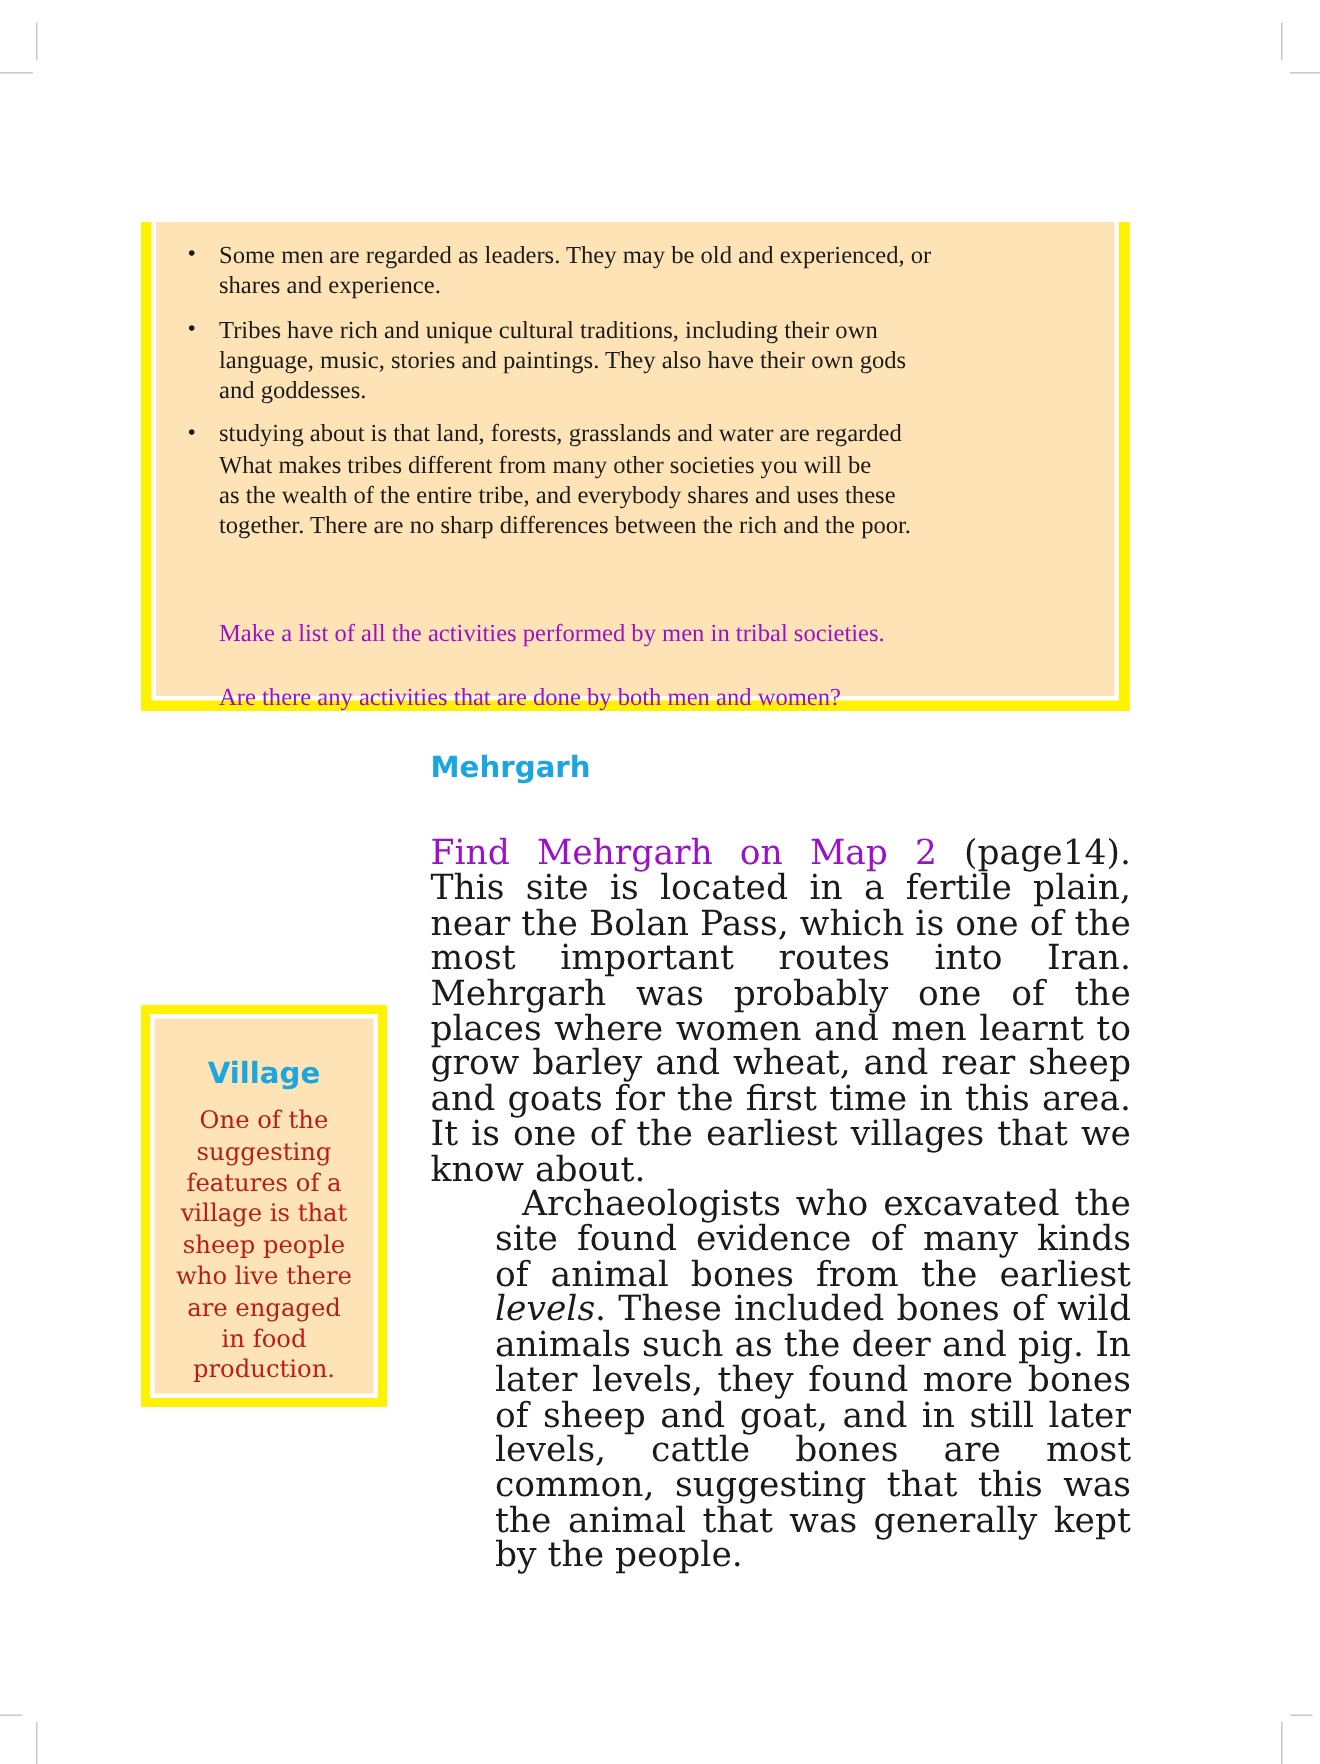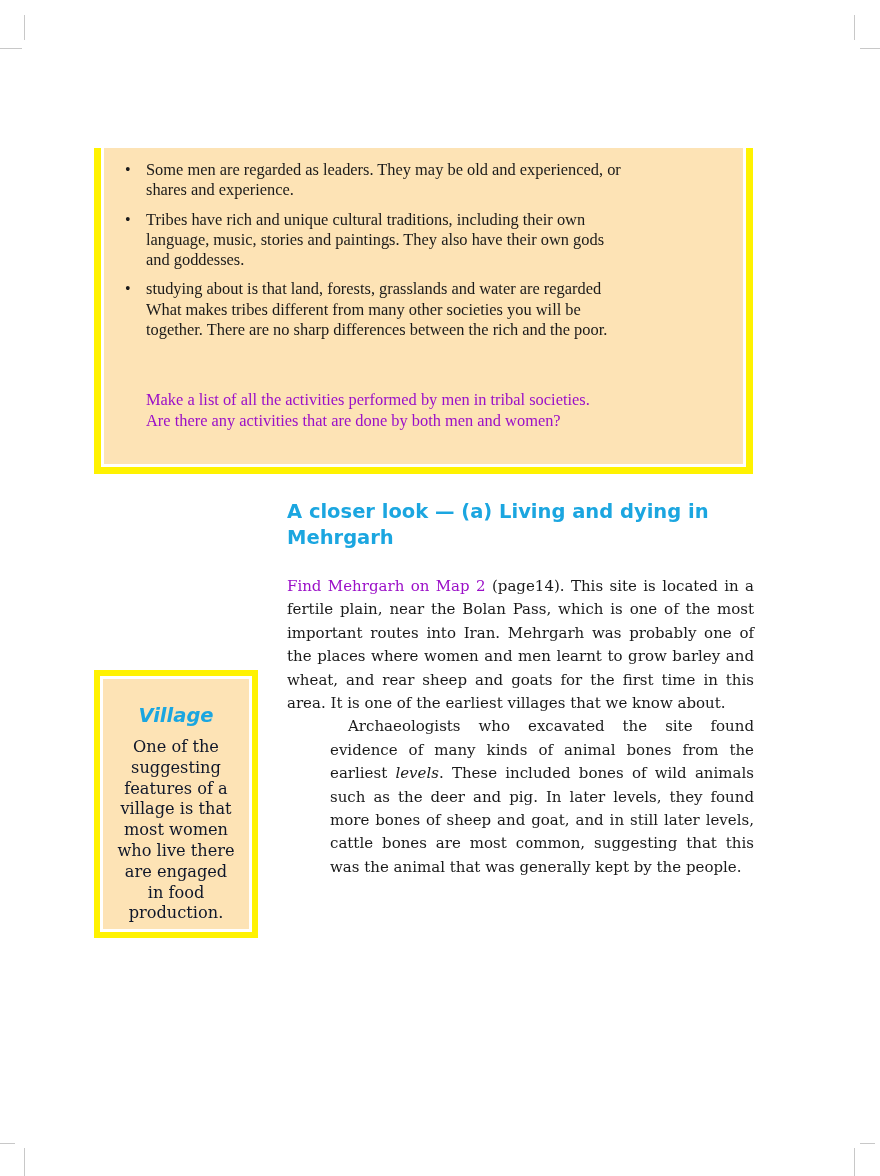--- a/index.html
+++ b/index.html
@@ -11,35 +11,35 @@
 
     
     #box-top { position:absolute; left:94px; top:148px; width:659px; height:326px;
       box-sizing:border-box; border-left:7px solid #fff200; border-right:7px solid #fff200; border-bottom:7px solid #fff200; background:#fff200; }
     #box-top .inner-white { position:absolute; left:0; right:0; top:0; bottom:0; background:#ffffff; }
     #box-top .inner { position:absolute; left:3px; right:3px; top:0; bottom:3px; background:#fde3b5; }
     .bullets { list-style:none; margin:0; padding:0; position:absolute; left:19px; top:12px; width:600px; }
     .bullets li { position:relative; padding-left:23px; font-size:16.4px; line-height:20.3px; color:#1a1a1a; margin-bottom:9px; }
     .bullets li .dot { position:absolute; left:2px; top:0; font-size:16px; }
     .questions { position:absolute; left:42px; top:241px; width:600px; color:#9b10c8; font-size:16.4px; line-height:21px; }
-    .questions div { white-space:nowrap; }
+    .questions div { white-space:nowrap;margin-top:22px; }
 
     
     #section-heading { position:absolute; left:287px; top:499px; width:470px; color:#1ba6e0; font-weight:bold; font-size:19.5px; line-height:26px; }
-    #body-text { position:absolute; left:287px; top:575px; width:467px; font-size:15px; line-height:23.4px; color:#1a1a1a; text-align:justify; }
+    #body-text { position:absolute; left:287px; top:558px; width:467px; font-size:23px; line-height:23.4px; color:#1a1a1a; text-align:justify; }
     #body-text p { margin:0; }
     #body-text p.indent { text-indent:18px;margin-left:43px; }
     .purple { color:#9b10c8; }
 
     
     #box-village { position:absolute; left:94px; top:670px; width:164px; height:268px; box-sizing:border-box; background:#fff200; }
     #box-village .inner-white { position:absolute; left:6px; right:6px; top:6px; bottom:6px; background:#ffffff; }
     #box-village .inner { position:absolute; left:9px; right:9px; top:9px; bottom:9px; background:#fde3b5; }
-    #village-title { position:absolute; left:0; right:0; top:25px; text-align:center; color:#1ba6e0; font-weight:bold; font-size:19.5px;font-style:italic; }
-    #village-text { position:absolute; left:0; right:0; top:58px; text-align:center; font-size:16.2px; line-height:20.8px; color:#0f172a; }
+    #village-title { position:absolute; left:0; right:0; top:25px; text-align:center; color:#1ba6e0; font-weight:bold; font-size:19.5px; }
+    #village-text { position:absolute; left:0; right:0; top:58px; text-align:center; font-size:16.2px; line-height:20.8px; color:#b91c1c; }
     #village-text div { white-space:nowrap; }
   </style>
 </head>
 <body>
 
 <div class="crop" style="left:24px;top:15px;width:1px;height:25px;"></div>
 <div class="crop" style="left:0;top:48px;width:22px;height:1px;"></div>
 <div class="crop" style="left:854px;top:15px;width:1px;height:25px;"></div>
 <div class="crop" style="left:860px;top:48px;width:20px;height:1px;"></div>
 <div class="crop" style="left:0;top:1143px;width:15px;height:1px;"></div>
@@ -59,50 +59,50 @@
         <li>
           <span class="dot">•</span>
           <div>Tribes have rich and unique cultural traditions, including their own</div>
           <div>language, music, stories and paintings. They also have their own gods</div>
           <div>and goddesses.</div>
         </li>
         <li>
           <span class="dot">•</span>
           <div>studying about is that land, forests, grasslands and water are regarded</div>
           <div>What makes tribes different from many other societies you will be</div>
+          <div>as the wealth of the entire tribe, and everybody shares and uses these</div>
           <div>together. There are no sharp differences between the rich and the poor.</div>
         </li>
       </ul>
       <div class="questions serif">
         <div>Make a list of all the activities performed by men in tribal societies.</div>
         <div>Are there any activities that are done by both men and women?</div>
       </div>
     </div>
   </div>
 </div>
 
 <div id="section-heading" class="sans">
-  <div>A closer look — (a) Living and dying in</div>
   <div>Mehrgarh</div>
 </div>
 
 <div id="body-text" class="bookserif">
   <p><span class="purple">Find Mehrgarh on Map 2</span><span> (page14). This site is located in a fertile plain, near the Bolan Pass, which is one of the most important routes into Iran. Mehrgarh was probably one of the places where women and men learnt to grow barley and wheat, and rear sheep and goats for the first time in this area. It is one of the earliest villages that we know about.</span></p>
   <p class="indent"><span>Archaeologists who excavated the site found evidence of many kinds of animal bones from the earliest </span><em>levels</em><span>. These included bones of wild animals such as the deer and pig. In later levels, they found more bones of sheep and goat, and in still later levels, cattle bones are most common, suggesting that this was the animal that was generally kept by the people.</span></p>
 </div>
 
 <div id="box-village">
   <div class="inner-white"></div>
   <div class="inner">
     <div id="village-title" class="sans">Village</div>
     <div id="village-text" class="bookserif">
       <div>One of the</div>
       <div>suggesting</div>
       <div>features of a</div>
       <div>village is that</div>
-      <div>most women</div>
+      <div>sheep people</div>
       <div>who live there</div>
       <div>are engaged</div>
       <div>in food</div>
       <div>production.</div>
     </div>
   </div>
 </div>
 
 </body></html>

